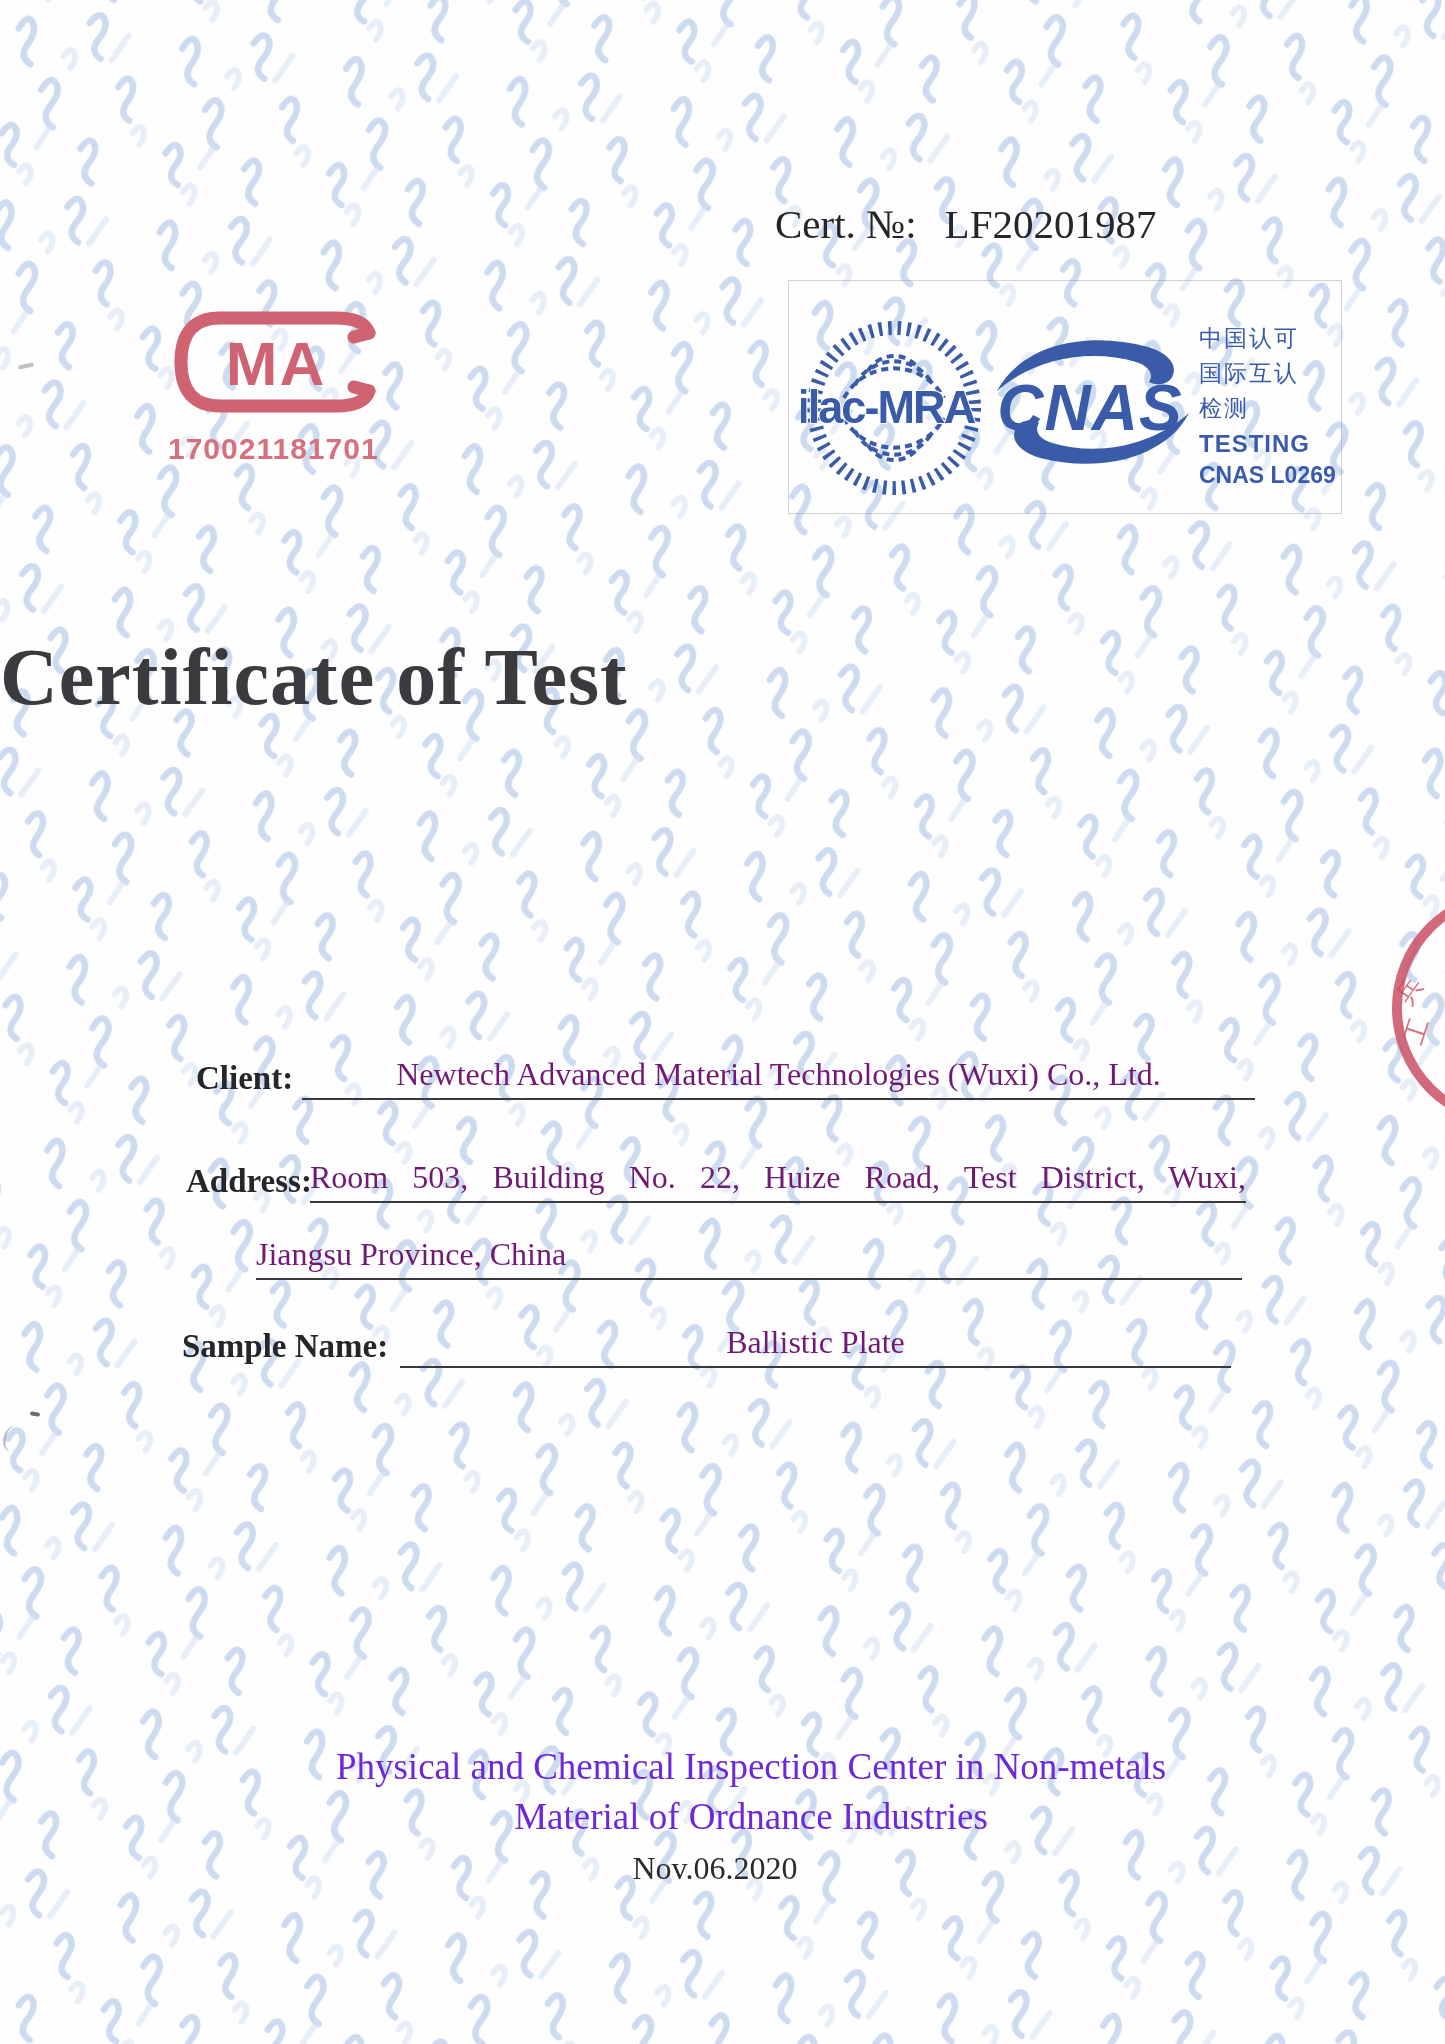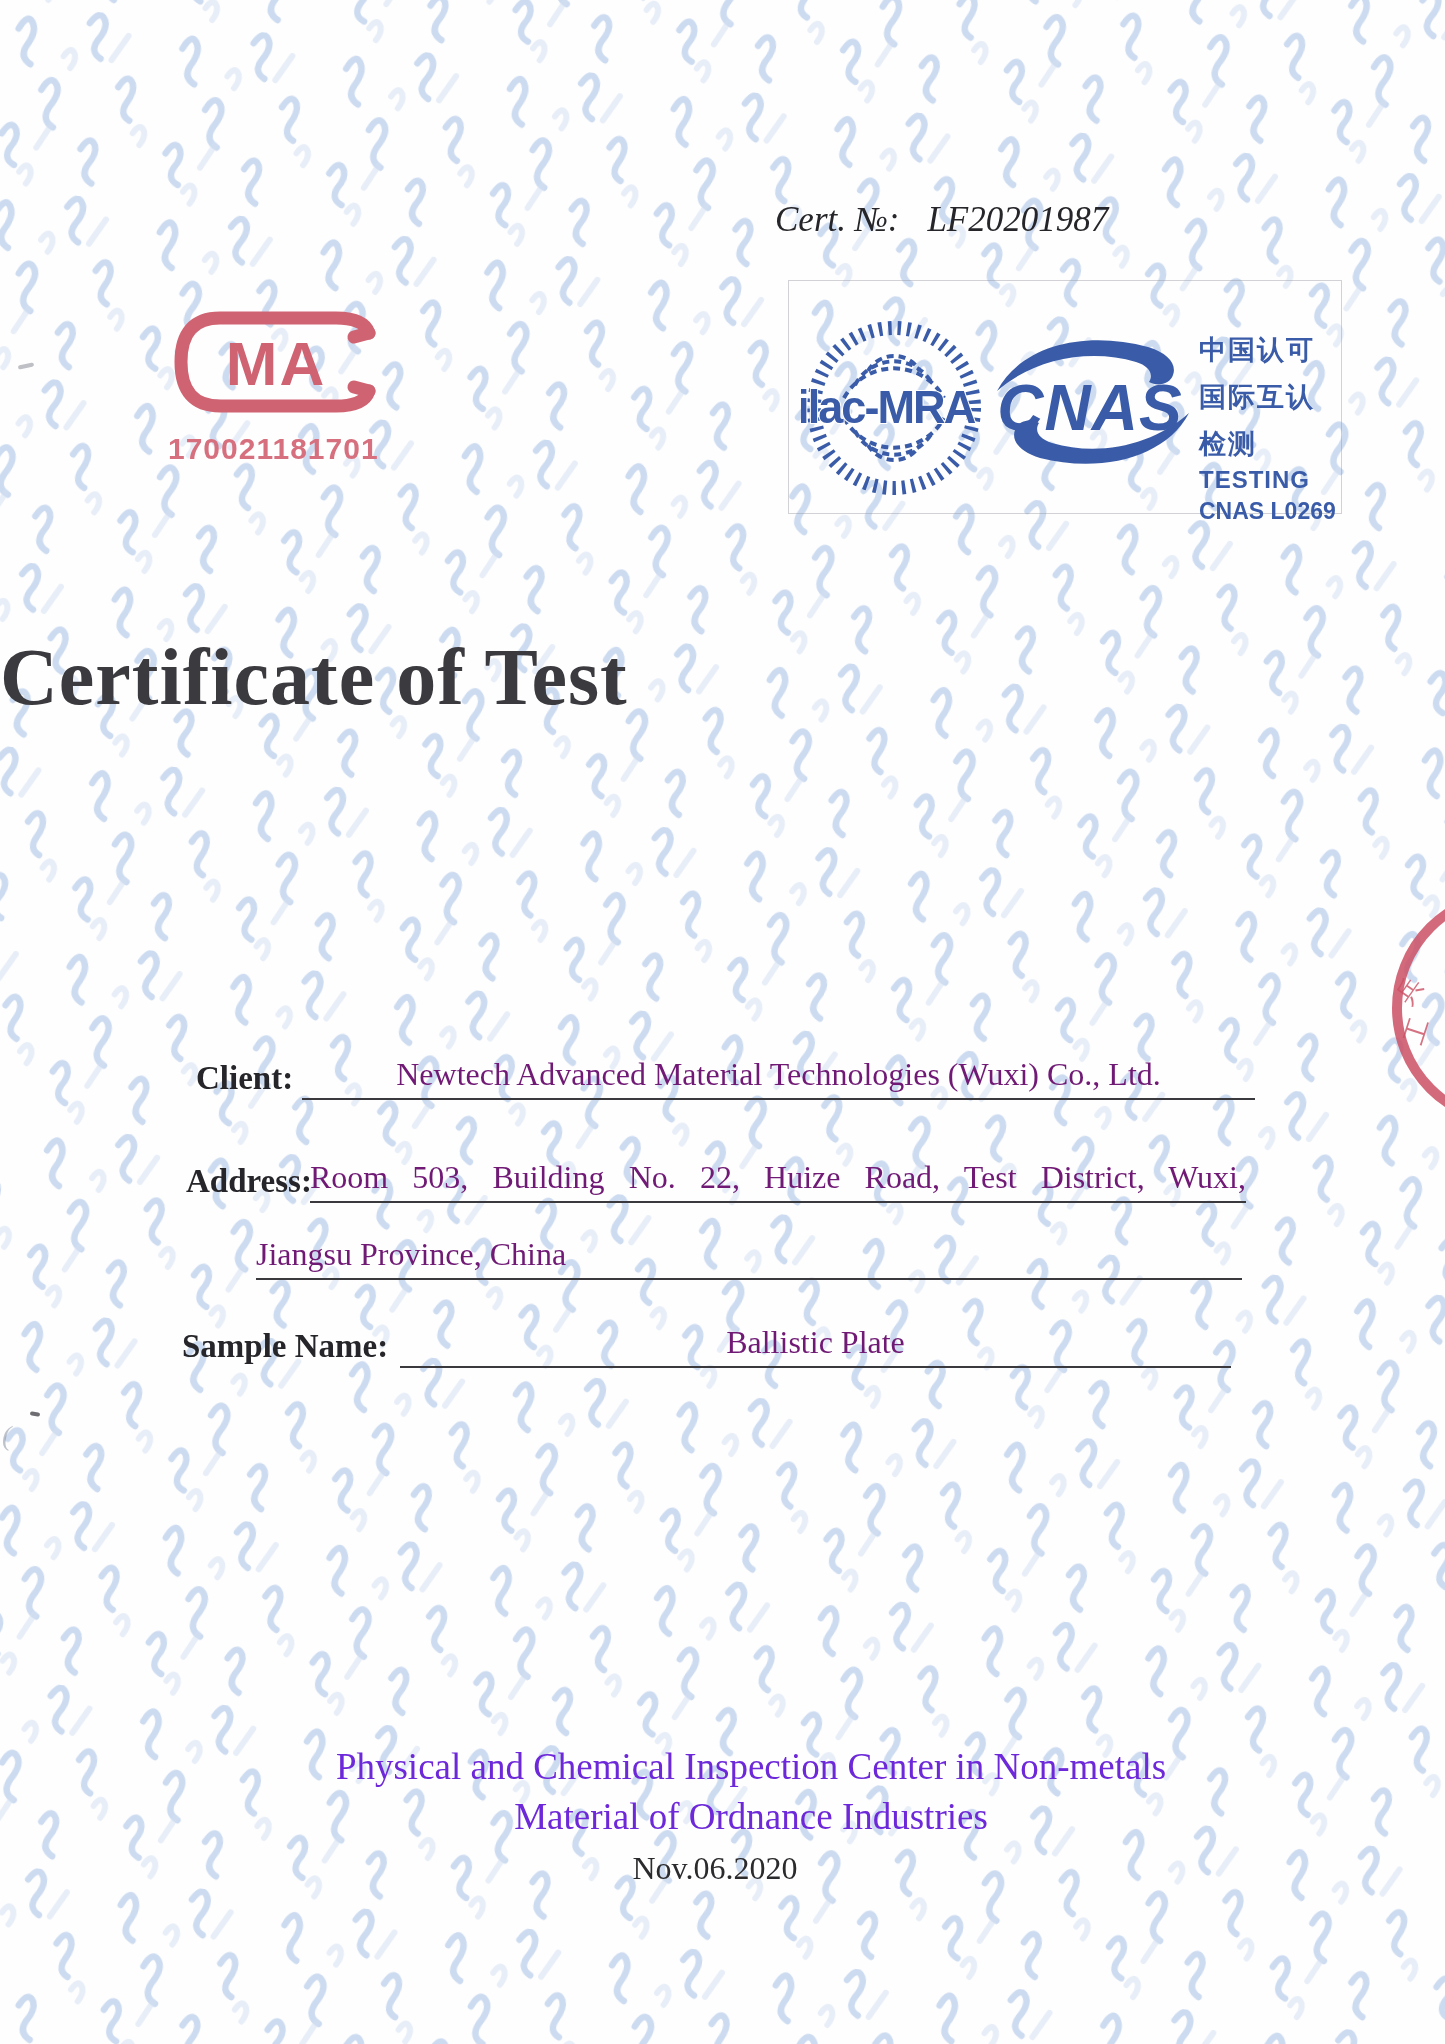--- a/index.html
+++ b/index.html
@@ -10,42 +10,42 @@
     background:#fefefe;
     overflow:hidden;
     font-family:"Liberation Serif", serif;
     color:#2b2b2e;
   }
   .wm{position:absolute;inset:0;z-index:0;}
   .layer{position:absolute;inset:0;z-index:1;}
 
   .cert-row{
     position:absolute;left:775px;top:200px;
-    font-size:35px;color:#26262a;
-    display:flex;gap:28px;white-space:nowrap;font-style:italic;
+    font-size:41px;color:#26262a;
+    display:flex;gap:28px;white-space:nowrap;
   }
 
   .cma{position:absolute;left:168px;top:306px;width:220px;text-align:left;}
   .cma-num{
     margin-top:10px;
     font-family:"Liberation Sans", sans-serif;
     font-size:30px;font-weight:600;color:#d7707e;letter-spacing:1px;
   }
 
   .cnas-box{
     position:absolute;left:788px;top:280px;width:552px;height:232px;
     border:1px solid rgba(140,140,150,0.38);
   }
   .globe{position:absolute;left:12px;top:38px;}
   .cnas-logo{position:absolute;left:204px;top:52px;}
   .cn-col{
     position:absolute;left:410px;top:40px;width:142px;
     color:#3a5ca8;font-family:"Liberation Sans", sans-serif;
   }
-  .cn-line{font-size:27px;font-weight:700;line-height:35px;letter-spacing:2px;margin-top:12px;}
+  .cn-line{font-size:23px;font-weight:400;line-height:35px;letter-spacing:2px;}
   .cn-testing{font-size:24px;font-weight:700;line-height:32px;letter-spacing:1px;margin-top:2px;}
   .cn-code{font-size:23px;font-weight:700;line-height:30px;}
 
   .doc-title{
     position:absolute;left:0;top:578px;width:1410px;
     font-size:80px;font-weight:700;color:#3a3a3f;letter-spacing:1px;
   }
 
   .field-label{
     position:absolute;

